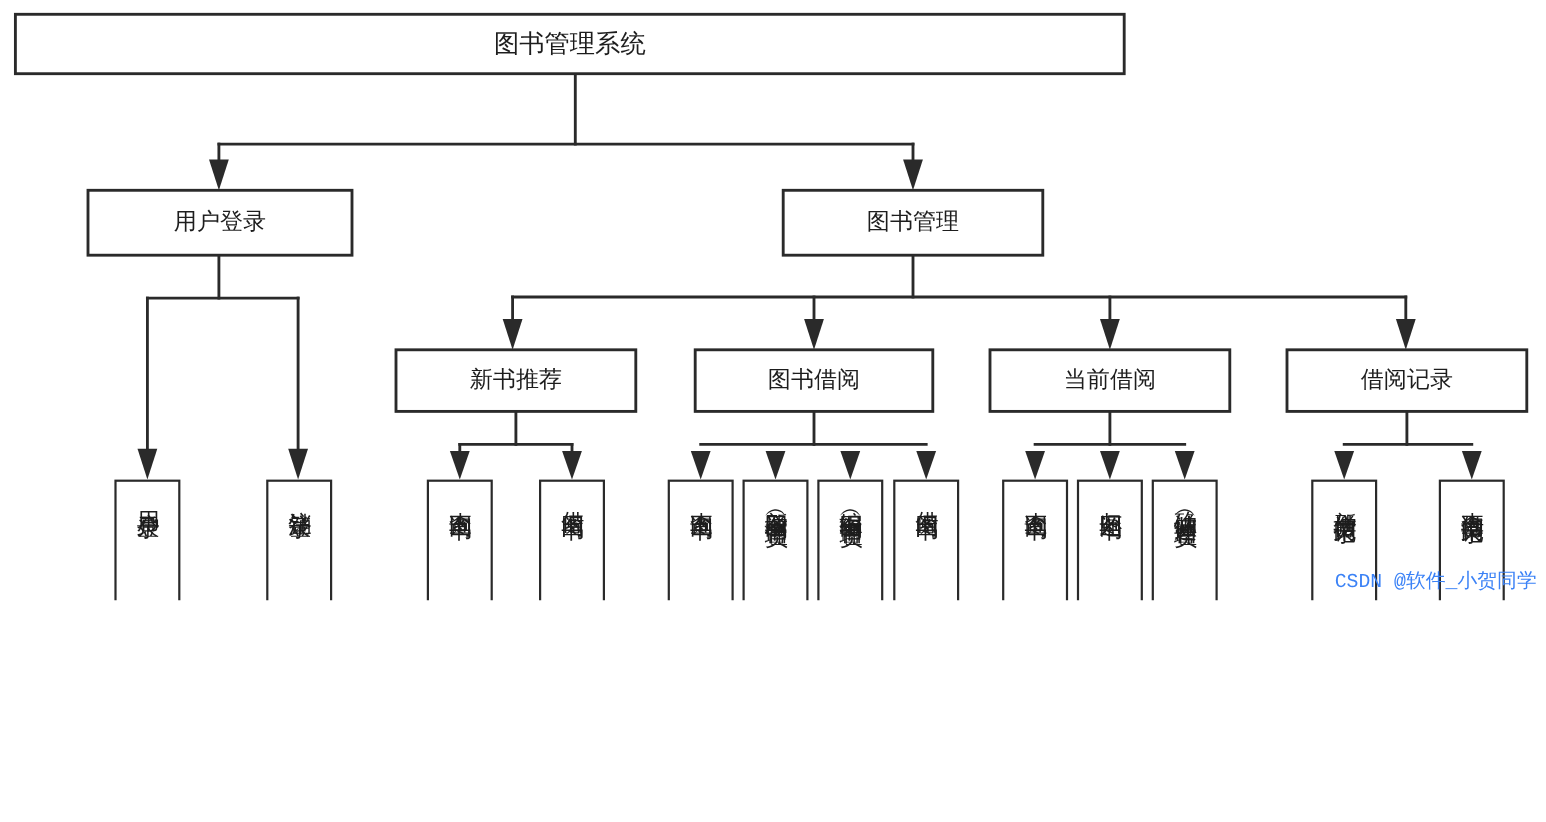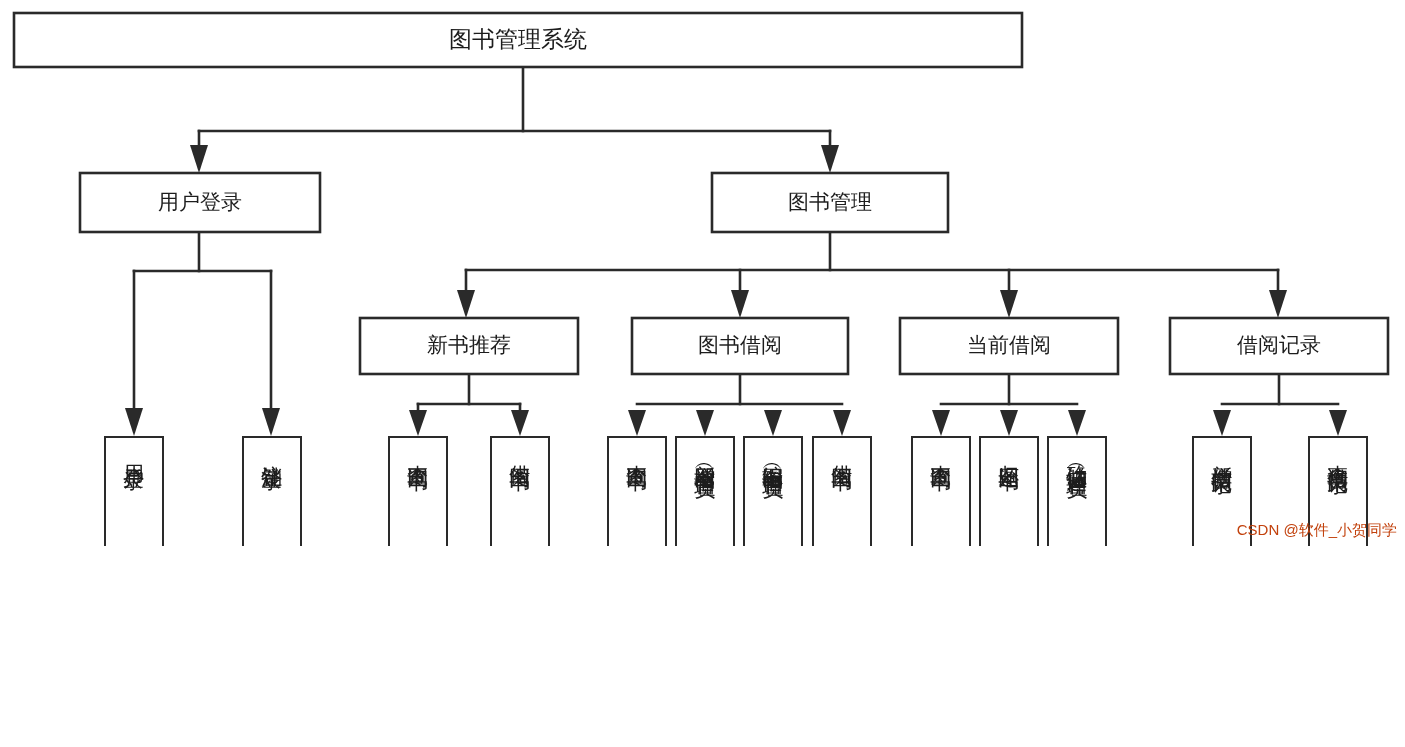--- a/index.html
+++ b/index.html
@@ -65,23 +65,23 @@
     font-size: 21px;
     line-height: 1.12;
     color: #1d1d1d;
     letter-spacing: 2px;
     white-space: nowrap;
   }
   .watermark {
     position: absolute;
     right: 8px;
     bottom: 6px;
-    font-family: Liberation Sans, sans-serif;
-    font-size: 15px;
-    color: #c2410c;
+    font-family: Liberation Mono, monospace;
+    font-size: 18px;
+    color: #3b82f6;
     white-space: nowrap;
     pointer-events: none;
   }
 </style>
 </head>
 <body>
 
 <div id="diagram-root">
 
   <svg class="flow" viewBox="0 0 1405 747">

